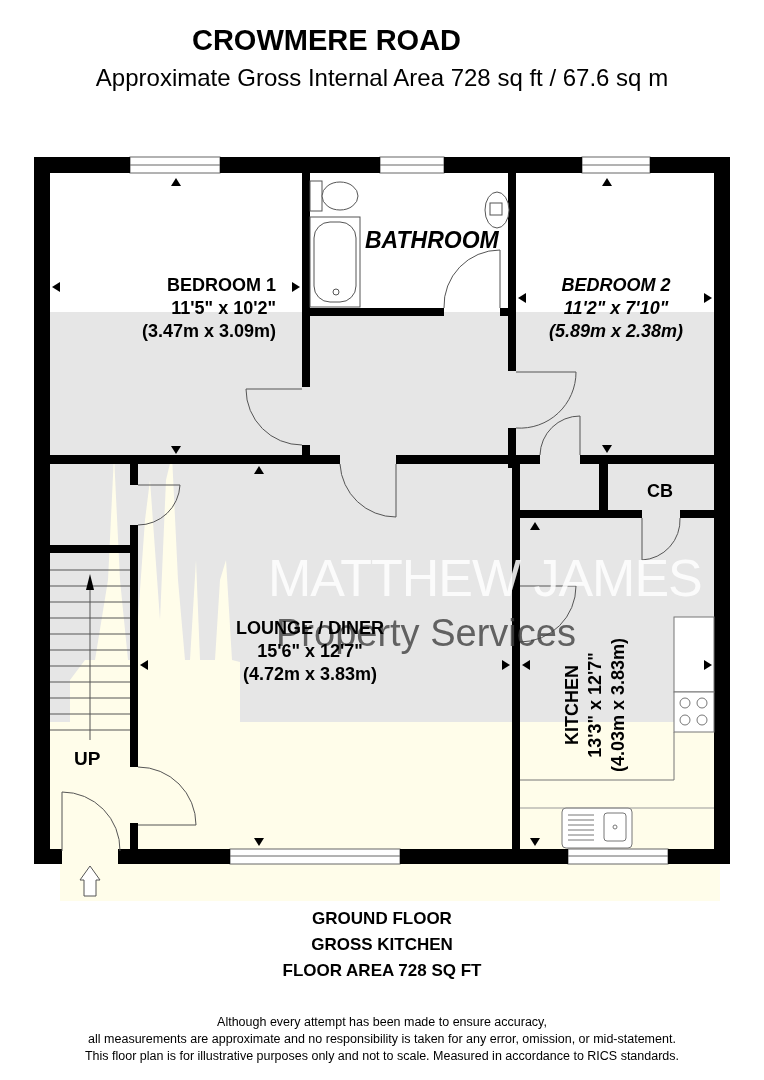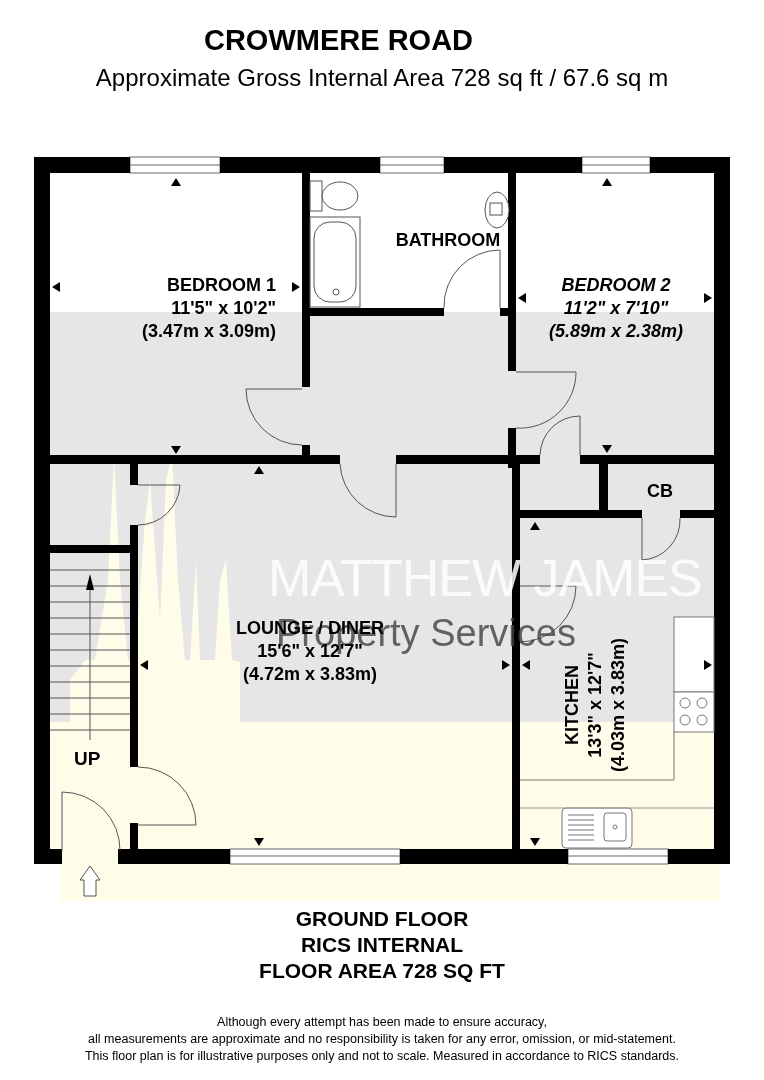--- a/index.html
+++ b/index.html
@@ -1,31 +1,31 @@
 <!DOCTYPE html>
 <html><head>
 <meta charset="utf-8">
 <style>
   html, body { margin: 0; padding: 0; background: #ffffff; }
   body { width: 764px; height: 1080px; position: relative; overflow: hidden;
          font-family: "Liberation Sans", sans-serif; color: #000; }
   .title { position: absolute; left: 0; width: 653px; top: 24px; text-align: center;
-           font-size: 29px; font-weight: bold; letter-spacing: 0px; padding-left: 12px; }
+           font-size: 29px; font-weight: bold; letter-spacing: 0px; }
   .subtitle { position: absolute; left: 0; width: 764px; top: 64px; text-align: center;
               font-size: 24px; }
   .plan { position: absolute; left: 0; top: 0; width: 764px; height: 1080px; }
   .room-label { position: absolute; text-align: center; font-weight: bold; font-size: 18px;
                 line-height: 23px; white-space: nowrap; }
   .room-label .nm { display: block; }
   .room-label .dim { display: block; }
   .kitchen-label { position: absolute; font-weight: bold; font-size: 18px; line-height: 23px;
                    white-space: nowrap; transform: rotate(-90deg); transform-origin: center center;
                    text-align: center; }
   .floor-caption { position: absolute; left: 0; width: 764px; top: 906px; text-align: center;
-                   font-size: 21px; font-weight: bold; line-height: 26px; }
+                   font-size: 17px; font-weight: bold; line-height: 26px; }
   .disclaimer { position: absolute; left: 0; width: 764px; top: 1014px; text-align: center;
                 font-size: 12.5px; line-height: 17px; }
   .wm1 { position: absolute; left: 268px; top: 548px; font-size: 52px; color: #ffffff;
          opacity: 0.85; letter-spacing: -1px; white-space: nowrap; }
   .wm2 { position: absolute; left: 276px; top: 612px; font-size: 38px; color: #404040;
          opacity: 0.8; white-space: nowrap; }
   .up { position: absolute; left: 74px; top: 748px; font-size: 19px; font-weight: bold; }
 </style>
 </head>
 <body>
@@ -196,21 +196,21 @@
 
 <div class="wm1">MATTHEW JAMES</div>
 <div class="wm2">Property Services</div>
 
 <div class="room-label" style="left:76px; top:274px; width:200px;text-align:right;">
   <span class="nm">BEDROOM 1</span>
   <span class="dim">11'5" x 10'2"</span>
   <span class="dim">(3.47m x 3.09m)</span>
 </div>
 
-<div class="room-label" style="left:388px; top:229px; width:120px; font-size:18px;">
+<div class="room-label" style="left:365px; top:229px; width:120px; font-size:23px;font-style:italic;">
   <span class="nm">BATHROOM</span>
 </div>
 
 <div class="room-label" style="left:518px; top:274px; width:196px;font-style:italic;">
   <span class="nm">BEDROOM 2</span>
   <span class="dim">11'2" x 7'10"</span>
   <span class="dim">(5.89m x 2.38m)</span>
 </div>
 
 <div class="room-label" style="left:610px; top:480px; width:100px;">
@@ -226,21 +226,21 @@
 <div class="kitchen-label" style="left:497px; top:669px; width:200px; height:72px;">
   <span class="nm" style="display:block;">KITCHEN</span>
   <span class="dim" style="display:block;">13'3" x 12'7"</span>
   <span class="dim" style="display:block;">(4.03m x 3.83m)</span>
 </div>
 
 <div class="up">UP</div>
 
 <div class="floor-caption">
   <div>GROUND FLOOR</div>
-  <div>RICS INTERNAL</div>
+  <div>GROSS KITCHEN</div>
   <div>FLOOR AREA 728 SQ FT</div>
 </div>
 
 <div class="disclaimer">
   <div>Although every attempt has been made to ensure accuracy,</div>
   <div>all measurements are approximate and no responsibility is taken for any error, omission, or mid-statement.</div>
   <div>This floor plan is for illustrative purposes only and not to scale. Measured in accordance to RICS standards.</div>
 </div>
 
 </body></html>

